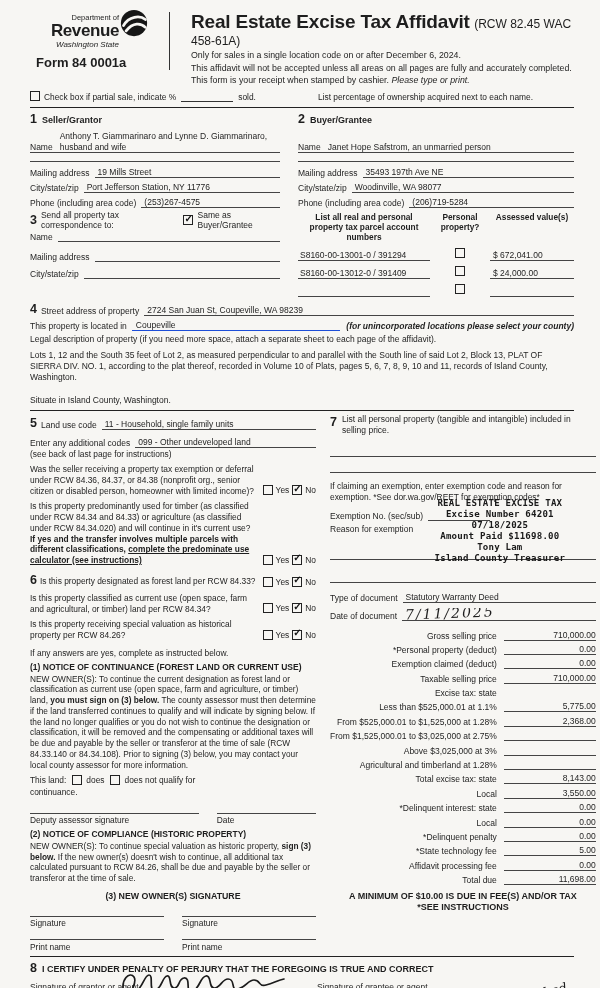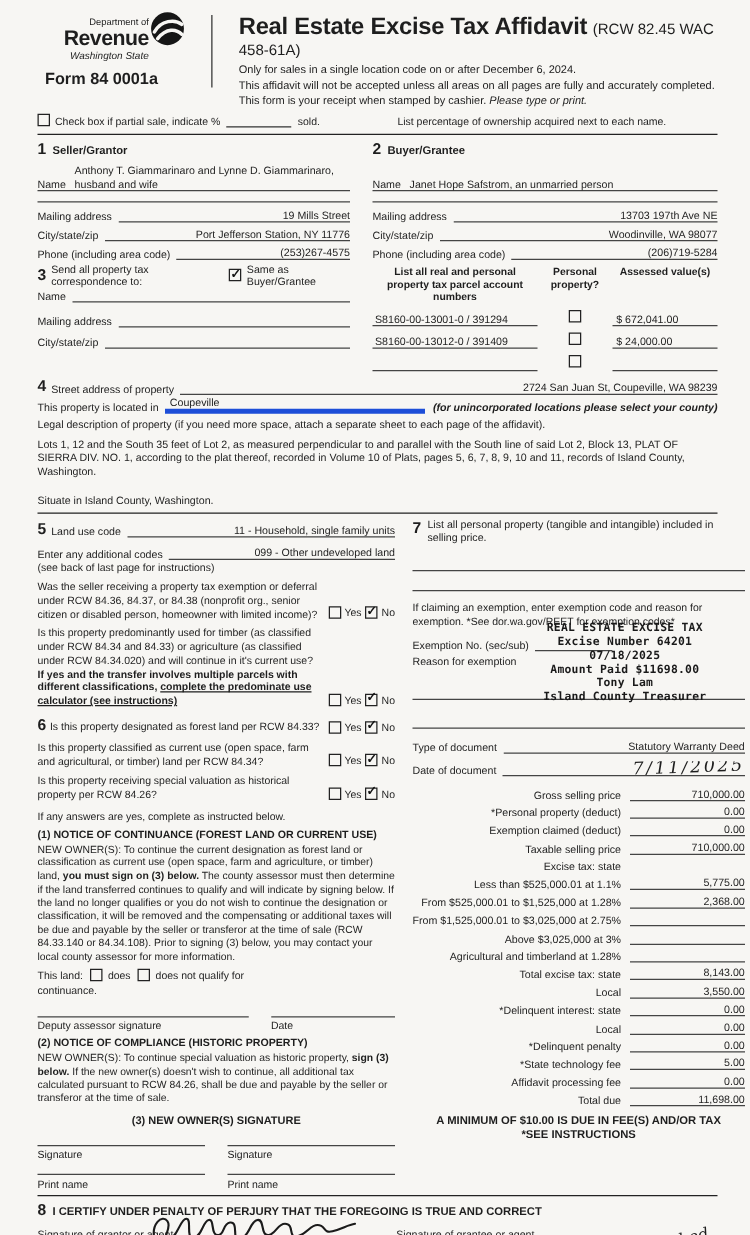--- a/index.html
+++ b/index.html
@@ -31,36 +31,36 @@
   .cb.checked::after{content:"\2713";position:absolute;left:0;top:-3.5px;font-size:10px;font-weight:bold;color:#111;}
   
   .band-a{display:grid;grid-template-columns:250px 1fr;column-gap:18px;margin-top:2px;}
   .sec-num{font-size:12.5px;font-weight:bold;}
   .sec-head{display:flex;align-items:baseline;gap:5px;margin-top:2px;}
   .sec-title{font-size:9px;font-weight:bold;}
   .name-block{display:flex;align-items:flex-end;border-bottom:1px solid #444;min-height:25px;margin-top:1px;font-size:8.5px;}
   .name-block .lbl{flex:none;padding-right:6px;}
   .name-block .val{padding-left:1px;line-height:1.25;}
   .thinline{border-top:1px solid #444;margin-top:8px;margin-bottom:1px;}
-  .frow{display:flex;align-items:flex-end;height:15px;font-size:8.5px;text-align:right;}
+  .frow{display:flex;align-items:flex-end;height:15px;font-size:8.5px;}
   .frow .lbl{white-space:nowrap;padding-right:5px;}
   .frow .fill{flex:1;border-bottom:1px solid #444;padding-left:3px;white-space:nowrap;overflow:hidden;}
   .s3row{display:flex;align-items:center;gap:4px;margin-top:5px;font-size:8.5px;height:14px;}
   
   .ptable{margin-top:5px;}
   .phead{display:grid;grid-template-columns:1fr 50px 84px;column-gap:5px;font-weight:bold;font-size:8.3px;text-align:center;line-height:1.2;}
   .prow{display:grid;grid-template-columns:1fr 50px 84px;column-gap:5px;align-items:end;height:18px;font-size:8.5px;}
   .pnum{border-bottom:1px solid #444;padding-left:2px;white-space:nowrap;}
   .pbox{text-align:center;padding-bottom:1px;}
   .pval{border-bottom:1px solid #444;padding-left:3px;white-space:nowrap;}
   
   .band-b{margin-top:3px;}
   .located-row{display:flex;align-items:flex-end;height:15px;font-size:8.5px;}
   .located-row .lbl{white-space:nowrap;padding-right:5px;}
-  .located-row .fill{flex:1;border-bottom:4px solid #1d4ed8;padding-left:4px;}
+  .located-row .fill{flex:1;border-bottom:1px solid #1d4ed8;padding-left:4px;}
   .located-note{flex:none;font-weight:bold;font-style:italic;font-size:8.5px;padding-left:6px;}
   .seg-row{display:flex;gap:5px;margin-top:6px;font-size:8.1px;align-items:flex-start;line-height:1.25;}
   .seg-row .cb{margin-top:1px;}
   .legal-label{font-size:8.5px;margin-top:3px;}
   .legal-text{font-size:8.5px;margin-top:6px;line-height:1.3;}
   .situate{font-size:8.5px;margin-top:12px;margin-bottom:5px;}
   
   .band-c{display:grid;grid-template-columns:286px 1fr;column-gap:14px;margin-top:3px;}
   .smallnote{font-size:8.4px;margin-top:1px;}
   .qblock{display:flex;align-items:flex-end;margin-top:5px;}
@@ -207,21 +207,21 @@
         <span class="sec-num">2</span>
         <span class="sec-title">Buyer/Grantee</span>
       </div>
       <div class="name-block">
         <span class="lbl">Name</span>
         <span class="val">Janet Hope Safstrom, an unmarried person</span>
       </div>
       <div class="thinline"></div>
       <div class="frow">
         <span class="lbl">Mailing address</span>
-        <span class="fill">13703 197th Ave NE</span>
+        <span class="fill">35493 197th Ave NE</span>
       </div>
       <div class="frow">
         <span class="lbl">City/state/zip</span>
         <span class="fill">Woodinville, WA 98077</span>
       </div>
       <div class="frow">
         <span class="lbl">Phone (including area code)</span>
         <span class="fill">(206)719-5284</span>
       </div>
       <div class="ptable">

